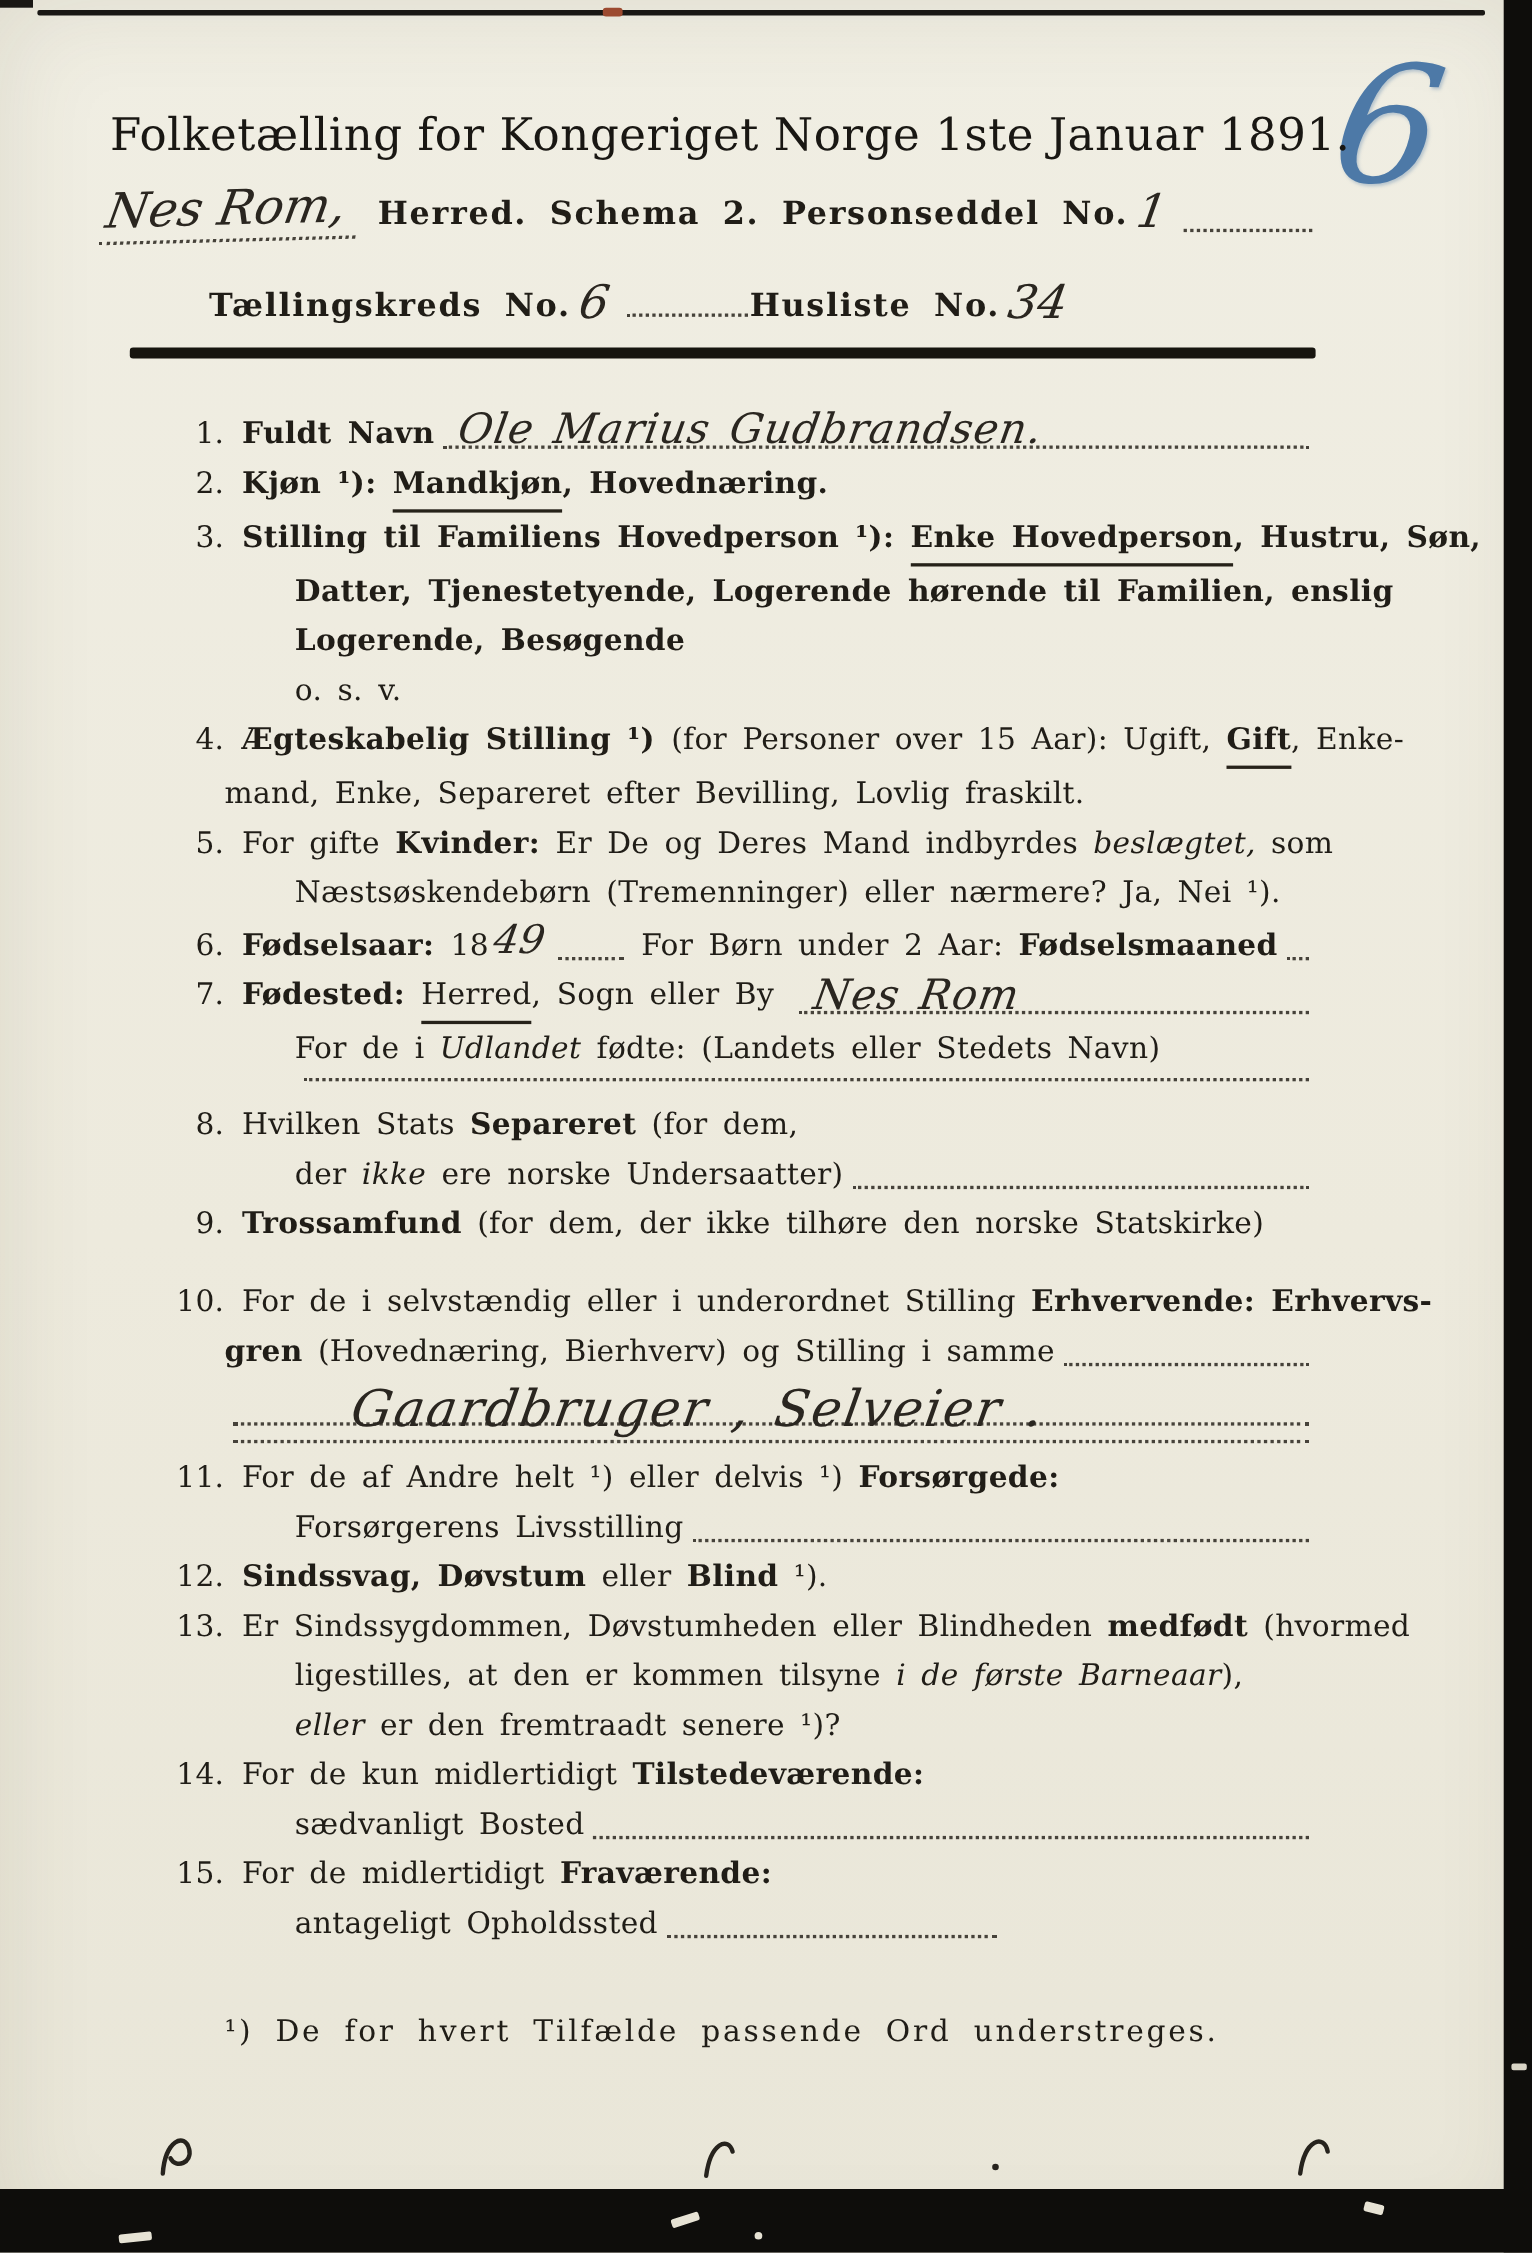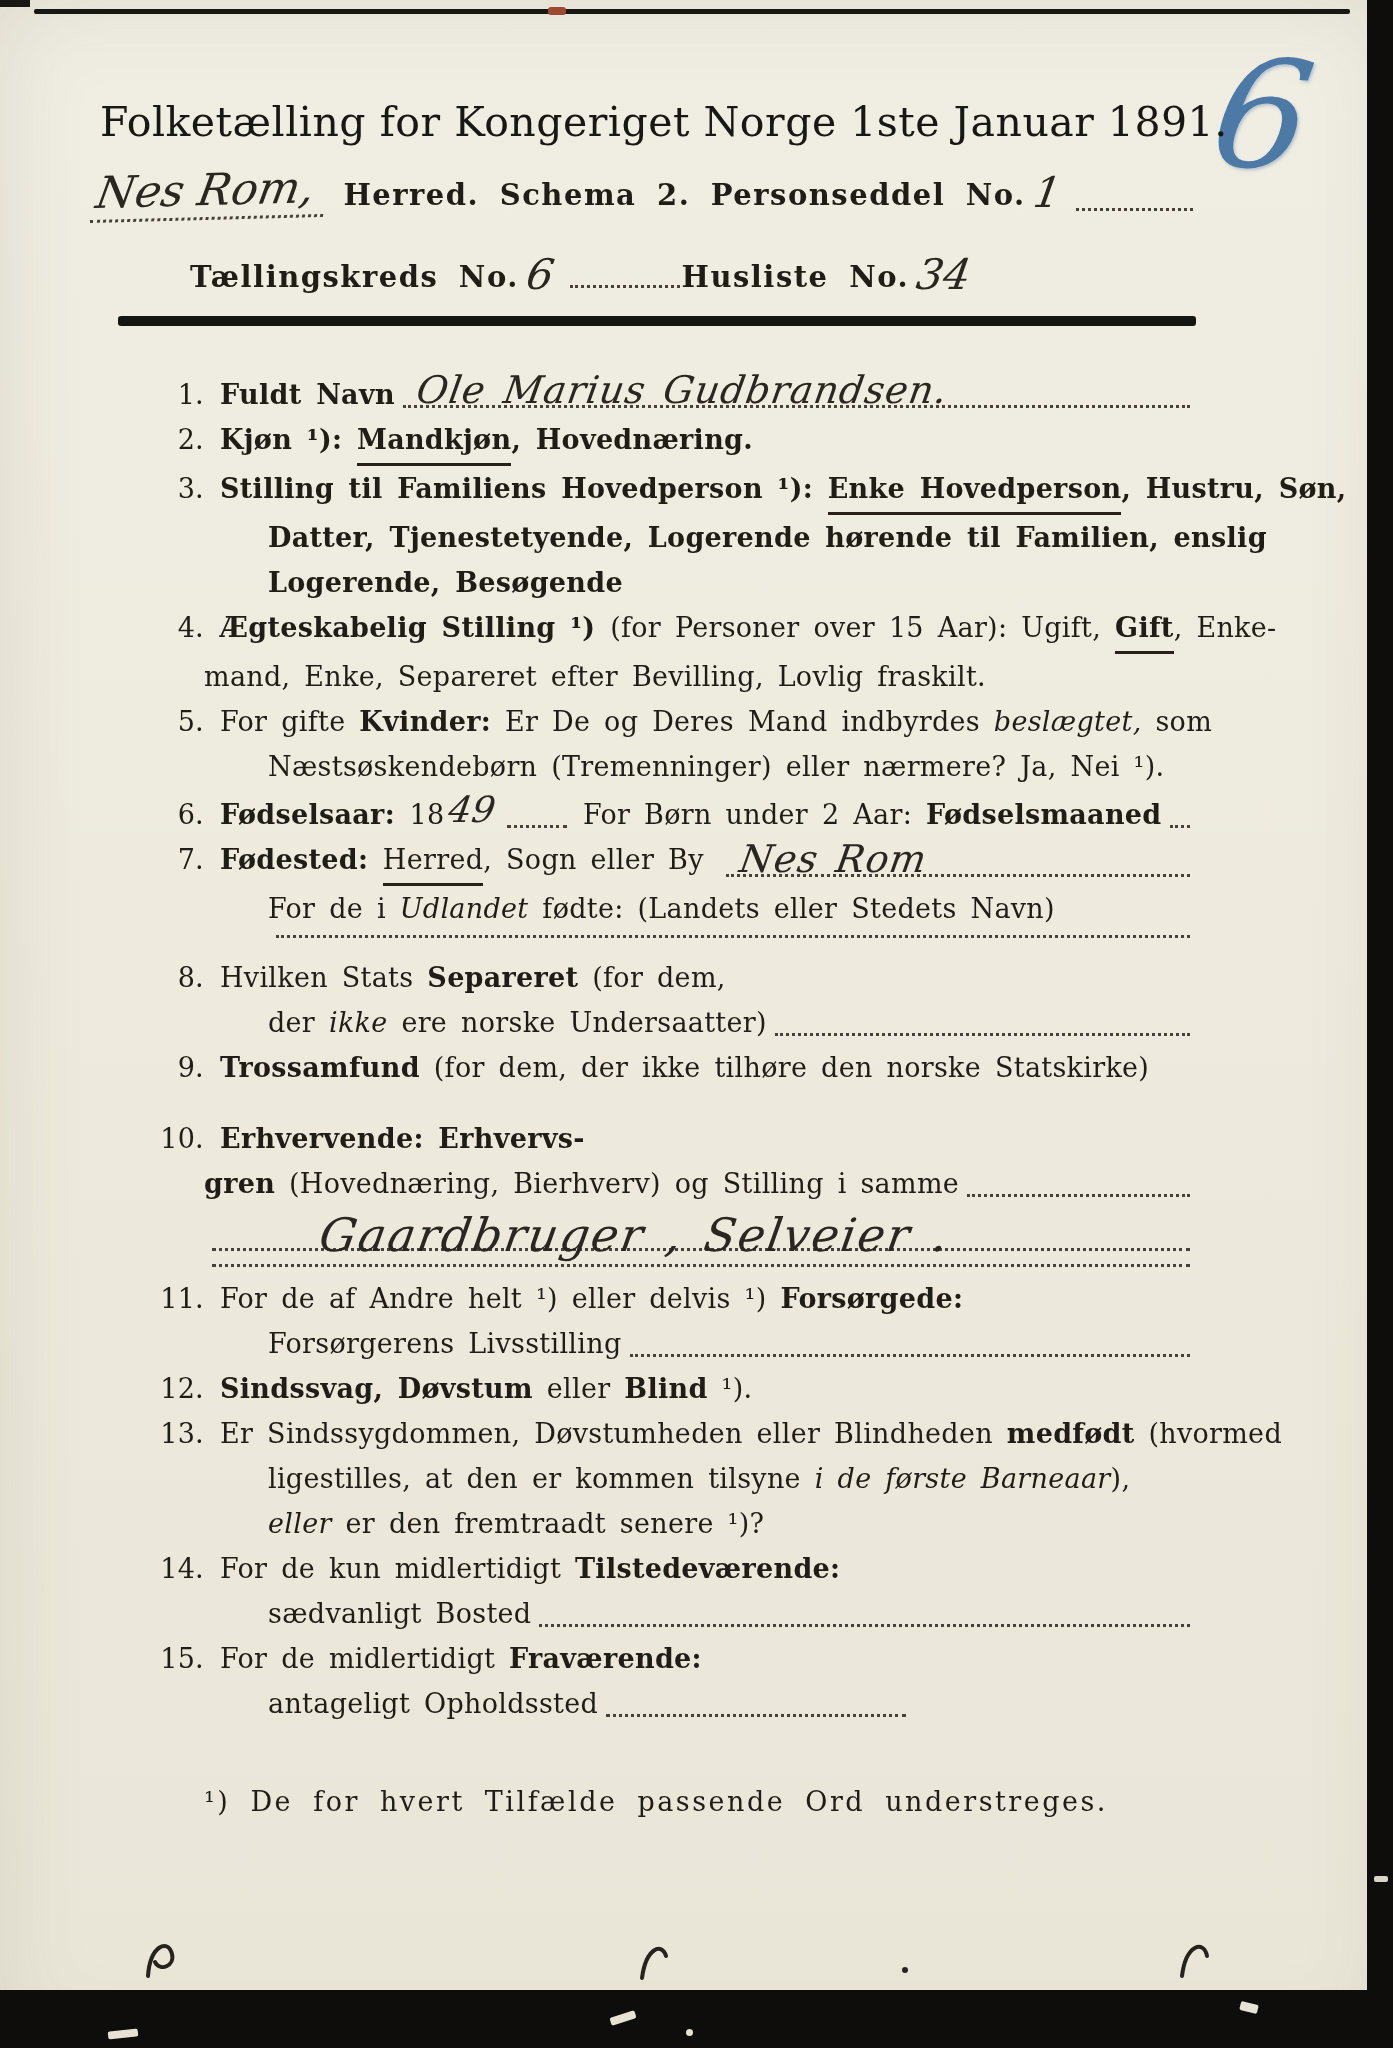--- a/index.html
+++ b/index.html
@@ -84,39 +84,40 @@
 
   <div class="form">
 
     <div class="line"><span class="no">1.</span><span class="b">Fuldt Navn</span><span class="fill"><span class="hw name">Ole Marius Gudbrandsen.</span></span></div>
 
     <div class="line"><span class="no">2.</span><span class="b">Kjøn ¹): </span><span class="b u">Mandkjøn</span><span class="b">, Hovednæring.</span></div>
 
     <div class="line"><span class="no">3.</span><span class="b">Stilling til Familiens Hovedperson ¹): </span><span class="b u">Enke Hovedperson</span><span class="b">, Hustru, Søn,</span></div>
     <div class="line cont"><span class="b">Datter, Tjenestetyende, Logerende hørende til Familien, enslig</span></div>
     <div class="line cont"><span class="b">Logerende, Besøgende</span></div>
+    <div class="line cont"><span>o. s. v.</span></div>
 
     <div class="line"><span class="no">4.</span><span class="b">Ægteskabelig Stilling ¹) </span><span>(for Personer over 15 Aar): Ugift, </span><span class="b u">Gift</span><span>, Enke-</span></div>
     <div class="line cont0"><span>mand, Enke, Separeret efter Bevilling, Lovlig fraskilt.</span></div>
 
     <div class="line"><span class="no">5.</span><span>For gifte </span><span class="b">Kvinder:</span><span> Er De og Deres Mand indbyrdes </span><span class="it">beslægtet,</span><span> som</span></div>
     <div class="line cont"><span>Næstsøskendebørn (Tremenninger) eller nærmere? Ja, Nei ¹).</span></div>
 
     <div class="line"><span class="no">6.</span><span class="b">Fødselsaar: </span><span>18</span><span class="hw inline">49</span><span class="dots w60"></span><span> For Børn under 2 Aar: </span><span class="b">Fødselsmaaned</span><span class="dots"></span></div>
 
     <div class="line"><span class="no">7.</span><span class="b">Fødested: </span><span class="u">Herred</span><span>, Sogn eller By </span><span class="fill"><span class="hw name">Nes Rom</span></span></div>
     <div class="line cont"><span>For de i </span><span class="it">Udlandet</span><span> fødte: (Landets eller Stedets Navn)</span></div>
     <div class="line cont"><span class="dots"></span></div>
 
     <div class="line gap8"><span class="no">8.</span><span>Hvilken Stats </span><span class="b">Separeret</span><span> (for dem,</span></div>
     <div class="line cont"><span>der </span><span class="it">ikke</span><span> ere norske Undersaatter)</span><span class="dots"></span></div>
 
     <div class="line"><span class="no">9.</span><span class="b">Trossamfund</span><span> (for dem, der ikke tilhøre den norske Statskirke)</span></div>
 
-    <div class="line gap26"><span class="no">10.</span><span class="b">Erhvervende: </span><span class="b">Erhvervs-</span></div>
+    <div class="line gap26"><span class="no">10.</span><span>For de i selvstændig eller i underordnet Stilling </span><span class="b">Erhvervende: </span><span class="b">Erhvervs-</span></div>
     <div class="line cont0"><span class="b">gren</span><span> (Hovednæring, Bierhverv) og Stilling i samme</span><span class="dots"></span></div>
     <div class="line cont0 hwline"><span class="fill"><span class="hw big">Gaardbruger , Selveier .</span></span></div>
     <div class="line cont0"><span class="dots"></span></div>
 
     <div class="line"><span class="no">11.</span><span>For de af Andre helt ¹) eller delvis ¹) </span><span class="b">Forsørgede:</span></div>
     <div class="line cont"><span>Forsørgerens Livsstilling</span><span class="dots"></span></div>
 
     <div class="line"><span class="no">12.</span><span class="b">Sindssvag, Døvstum</span><span> eller </span><span class="b">Blind</span><span> ¹).</span></div>
 
     <div class="line"><span class="no">13.</span><span>Er Sindssygdommen, Døvstumheden eller Blindheden </span><span class="b">medfødt</span><span> (hvormed</span></div>

